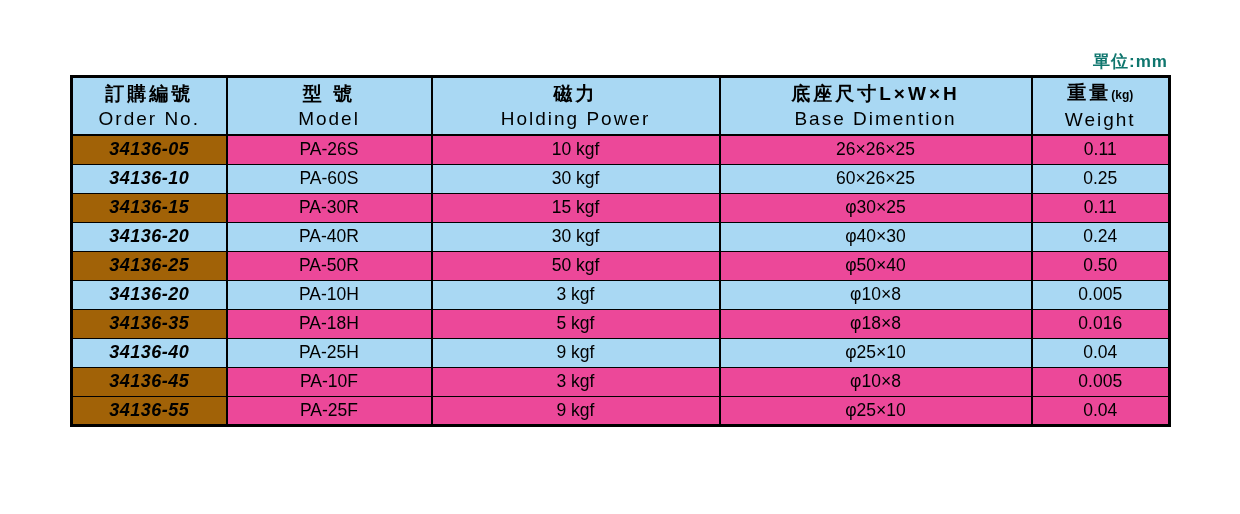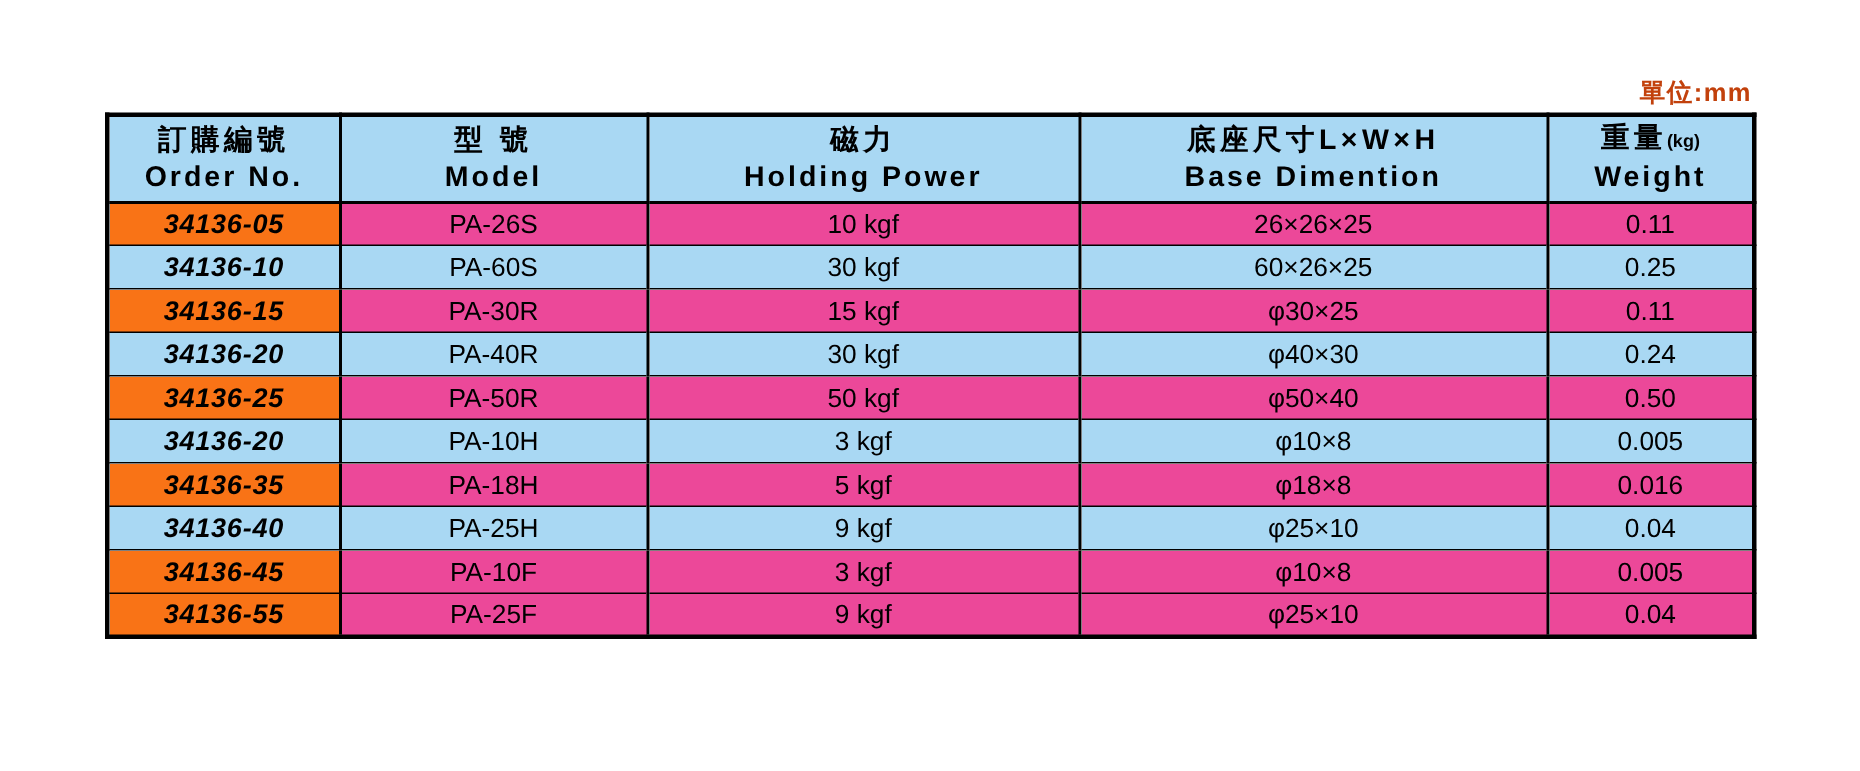--- a/index.html
+++ b/index.html
@@ -11,21 +11,21 @@
     font-family: "Liberation Sans", sans-serif;
     color: #000000;
   }
   .unit-label {
     position: absolute;
     top: 50px;
     right: 72px;
     font-size: 17px;
     font-weight: bold;
     letter-spacing: 1px;
-    color: #c2410c;
+    color: #0f766e;
   }
   table.spec-table {
     position: absolute;
     left: 70px;
     top: 75px;
     width: 1098px;
     border-collapse: collapse;
     table-layout: fixed;
     border: 3px solid #000000;
   }
@@ -59,30 +59,30 @@
   }
   .h-suffix {
     font-size: 12px;
     letter-spacing: 0;
     font-weight: bold;
   }
   .h-en {
     font-size: 19px;
     letter-spacing: 2px;
     line-height: 24px;
-    font-weight: bold;
+    font-weight: normal;
   }
   tbody td {
     height: 29px;
     font-size: 17.5px;
     background: #ec4899;
   }
   tbody tr.alt td { background: #a9d8f3; }
   tbody td.order-cell {
-    background: #f97316;
+    background: #a16207;
     font-weight: bold;
     font-style: italic;
     font-size: 18px;
     letter-spacing: 0.5px;
   }
 </style>
 </head>
 <body>
 
 <div class="unit-label">單位:mm</div>

